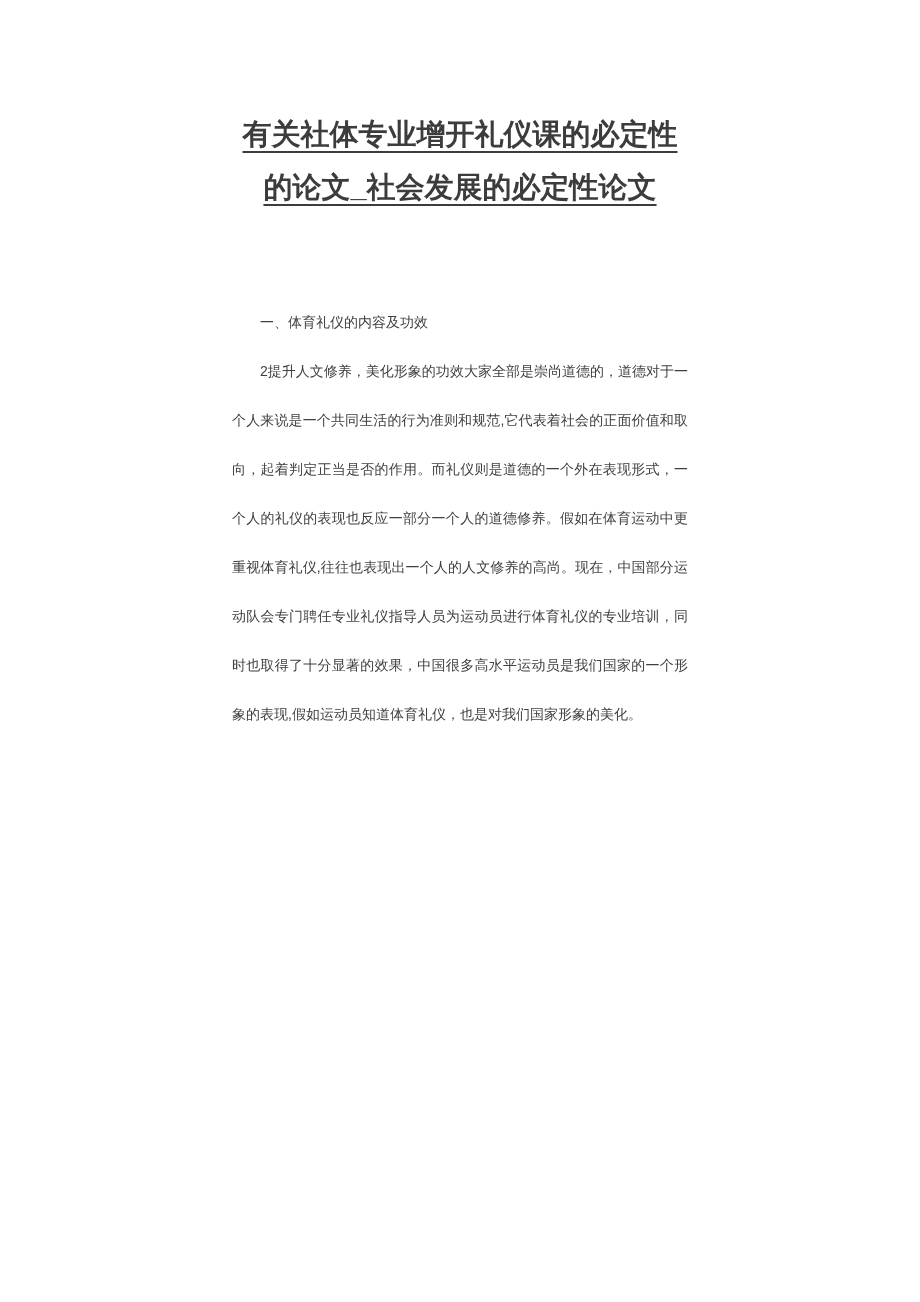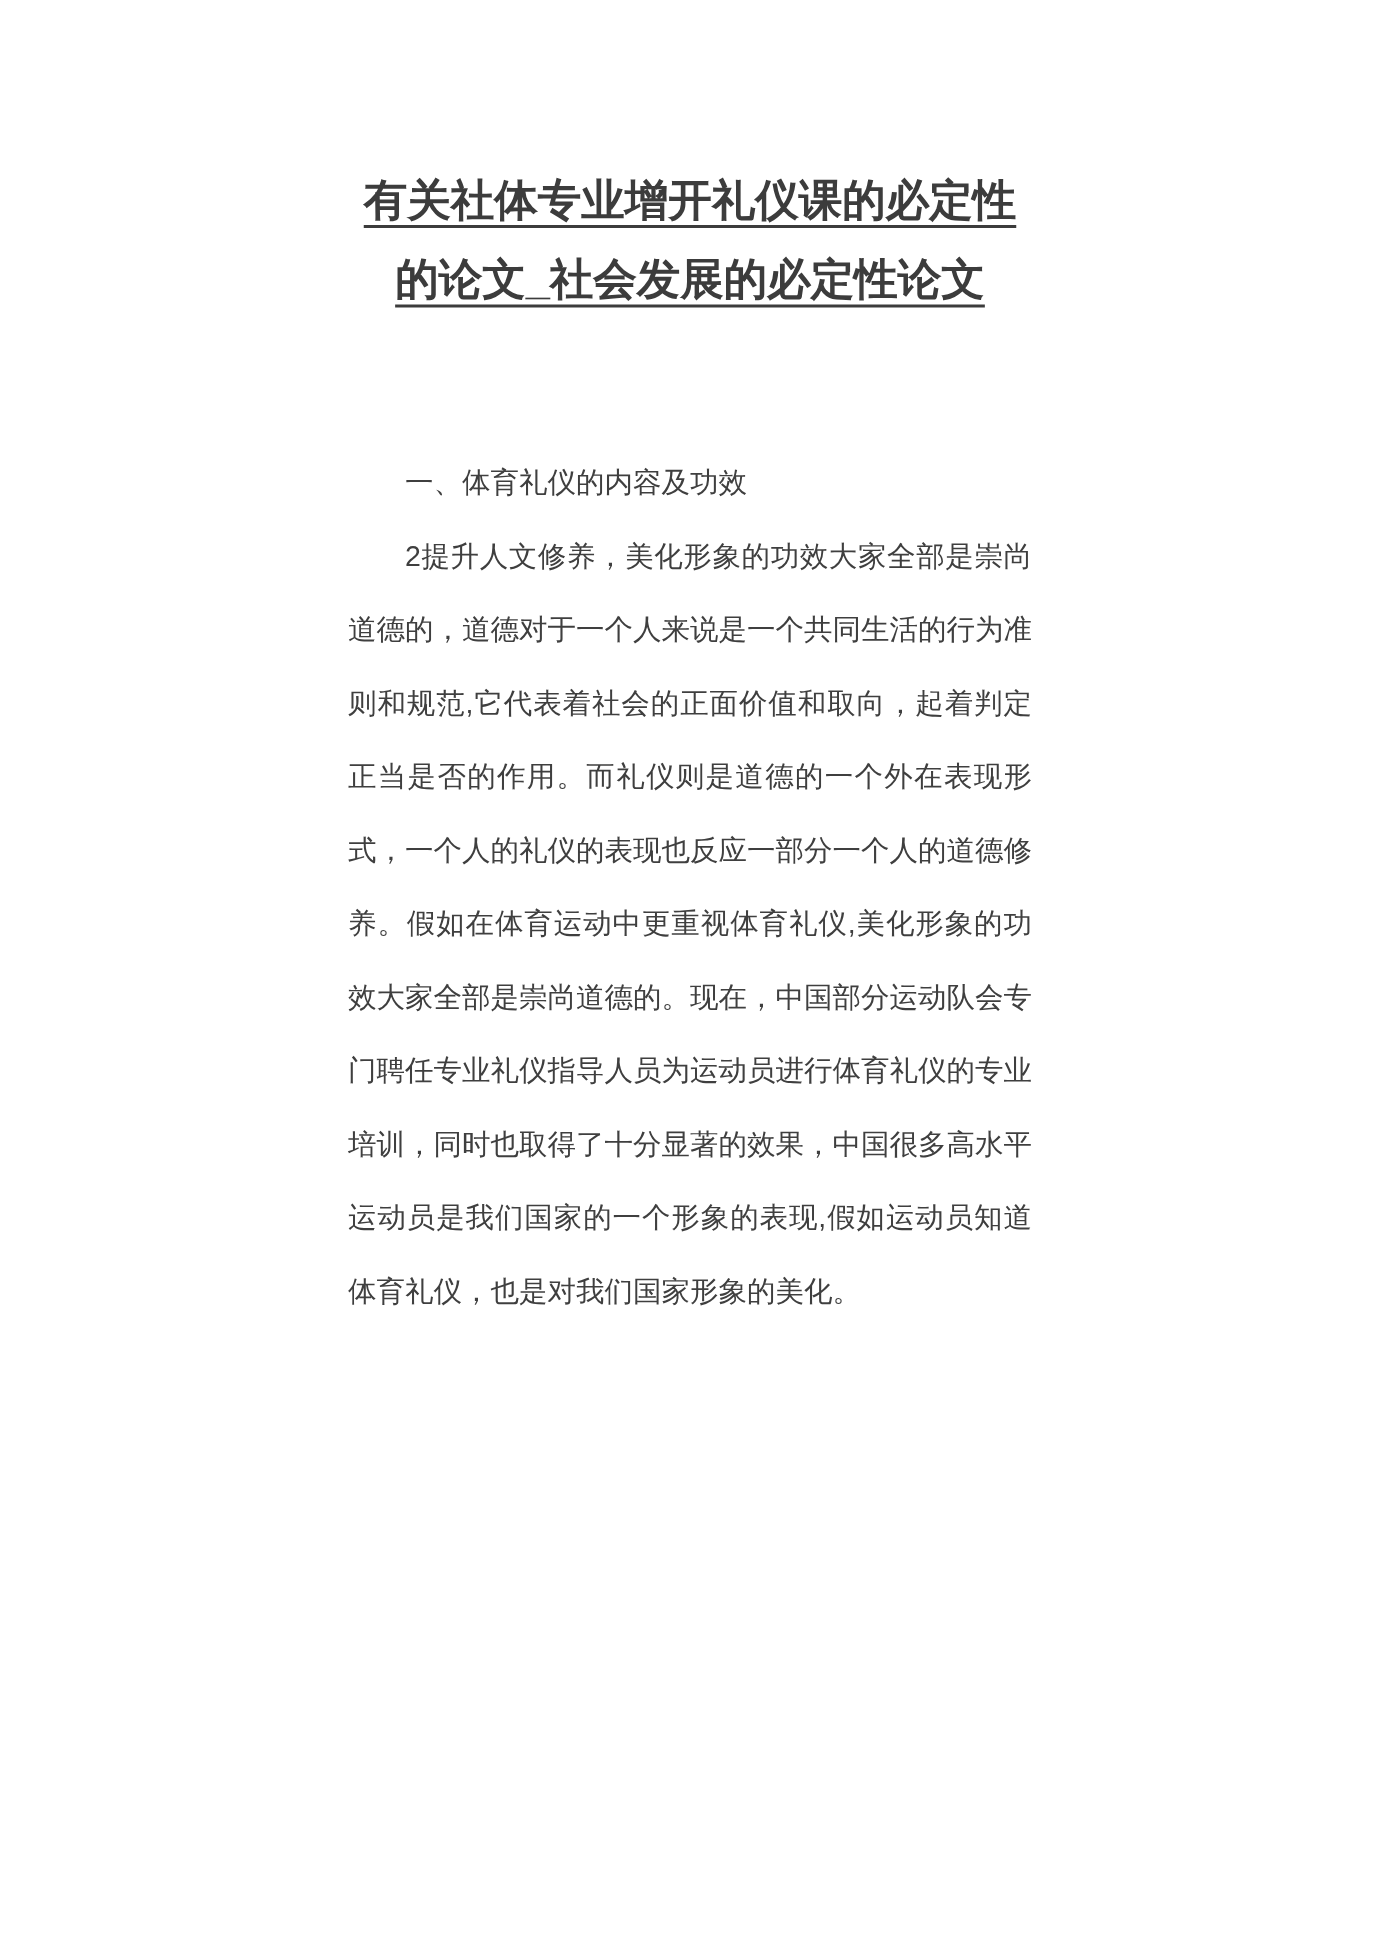--- a/index.html
+++ b/index.html
@@ -28,34 +28,34 @@
     text-align: center;
     line-height: 53px;
     text-decoration: underline;
     text-decoration-thickness: 2px;
     text-underline-offset: 7px;
     margin-bottom: 84px;
   }
 
   .doc-body {
     color: #3f3f3f;
-    font-size: 19px;
+    font-size: 14px;
     line-height: 49px;
     text-align: justify;
   }
 
   .doc-body p {
     text-indent: 2em;
     margin: 0;
     word-break: break-all;
   }
 </style>
 </head>
 <body>
 
 <div class="page">
   <h1 class="doc-title">有关社体专业增开礼仪课的必定性的论文_社会发展的必定性论文</h1>
 
   <div class="doc-body">
     <p>一、体育礼仪的内容及功效</p>
-    <p>2提升人文修养，美化形象的功效大家全部是崇尚道德的，道德对于一个人来说是一个共同生活的行为准则和规范,它代表着社会的正面价值和取向，起着判定正当是否的作用。而礼仪则是道德的一个外在表现形式，一个人的礼仪的表现也反应一部分一个人的道德修养。假如在体育运动中更重视体育礼仪,美化形象的功效大家全部是崇尚道德的。现在，中国部分运动队会专门聘任专业礼仪指导人员为运动员进行体育礼仪的专业培训，同时也取得了十分显著的效果，中国很多高水平运动员是我们国家的一个形象的表现,假如运动员知道体育礼仪，也是对我们国家形象的美化。</p>
+    <p>2提升人文修养，美化形象的功效大家全部是崇尚道德的，道德对于一个人来说是一个共同生活的行为准则和规范,它代表着社会的正面价值和取向，起着判定正当是否的作用。而礼仪则是道德的一个外在表现形式，一个人的礼仪的表现也反应一部分一个人的道德修养。假如在体育运动中更重视体育礼仪,往往也表现出一个人的人文修养的高尚。现在，中国部分运动队会专门聘任专业礼仪指导人员为运动员进行体育礼仪的专业培训，同时也取得了十分显著的效果，中国很多高水平运动员是我们国家的一个形象的表现,假如运动员知道体育礼仪，也是对我们国家形象的美化。</p>
   </div>
 </div>
 
 </body></html>

